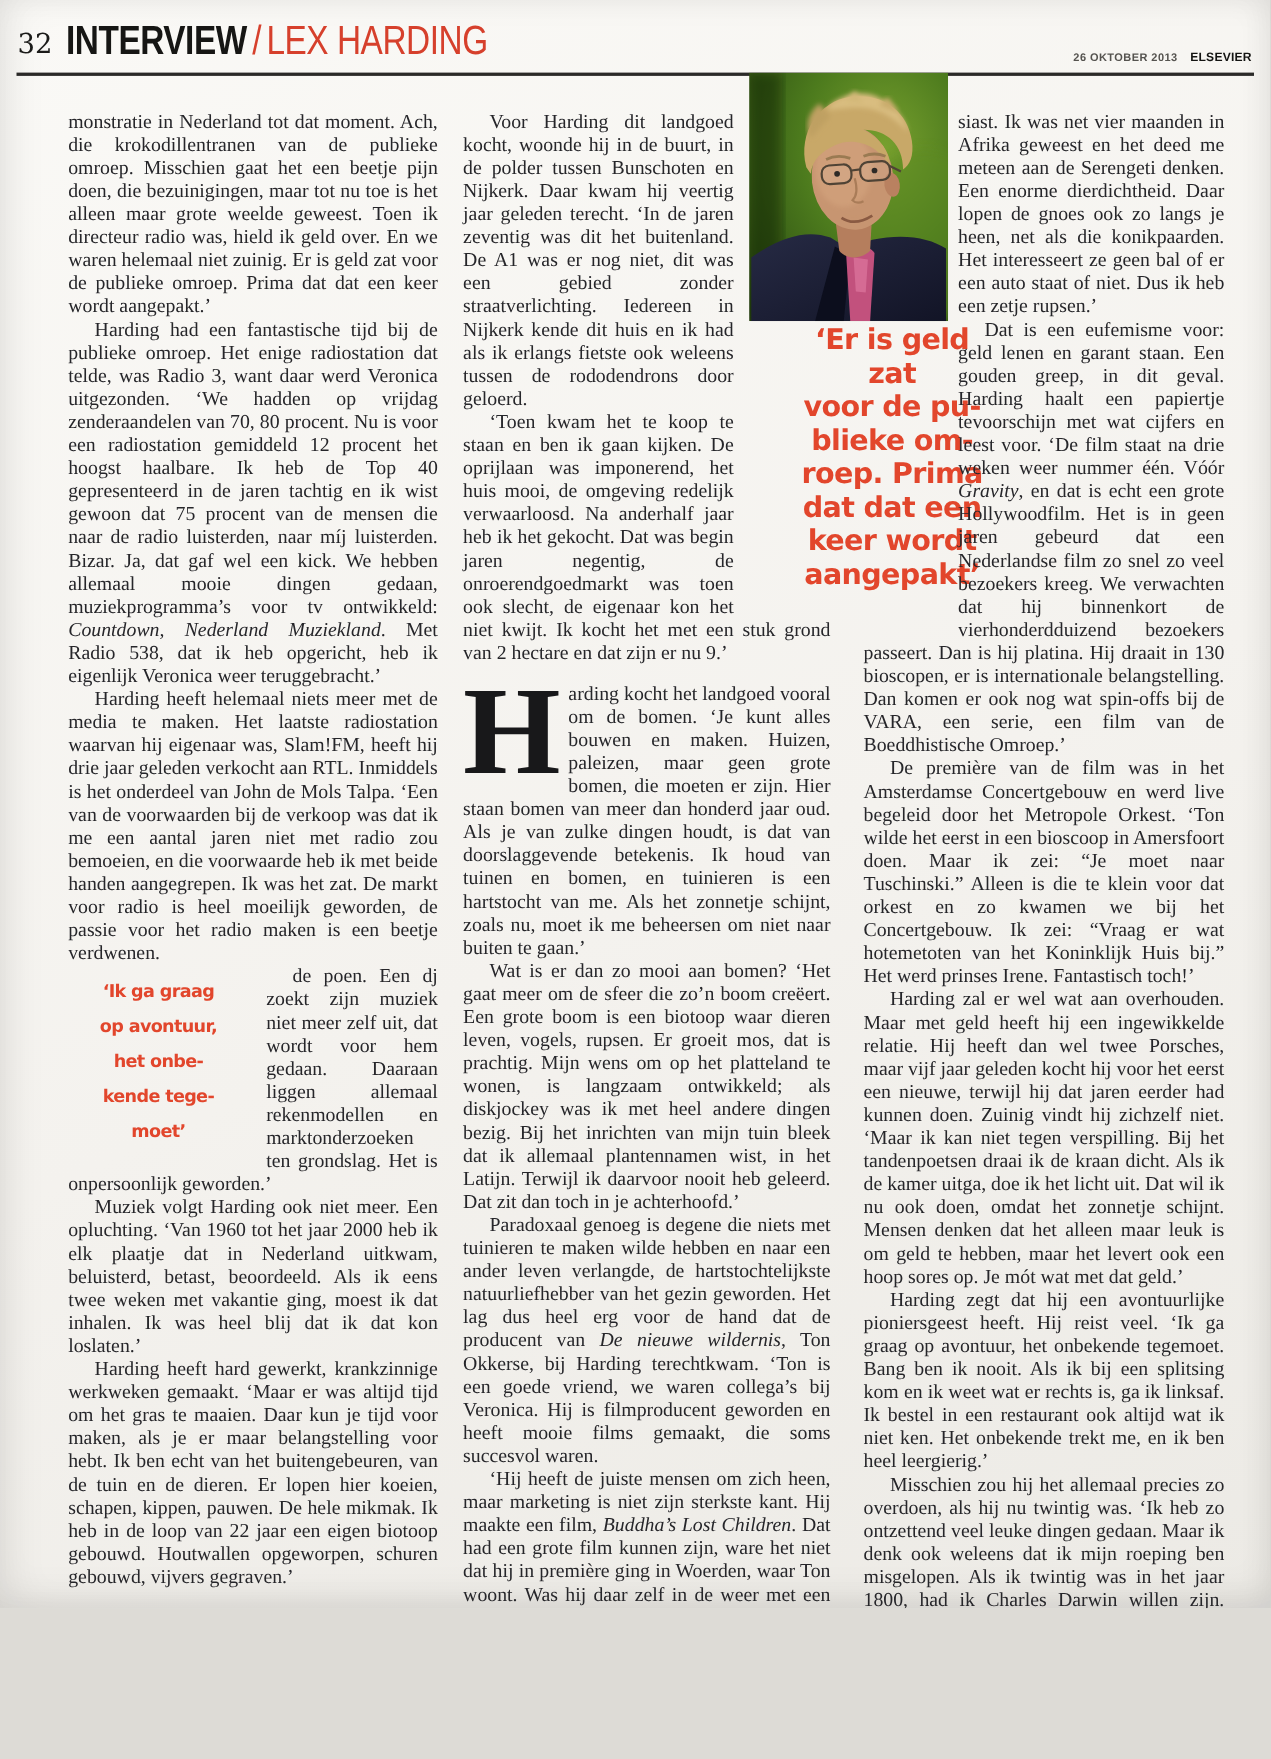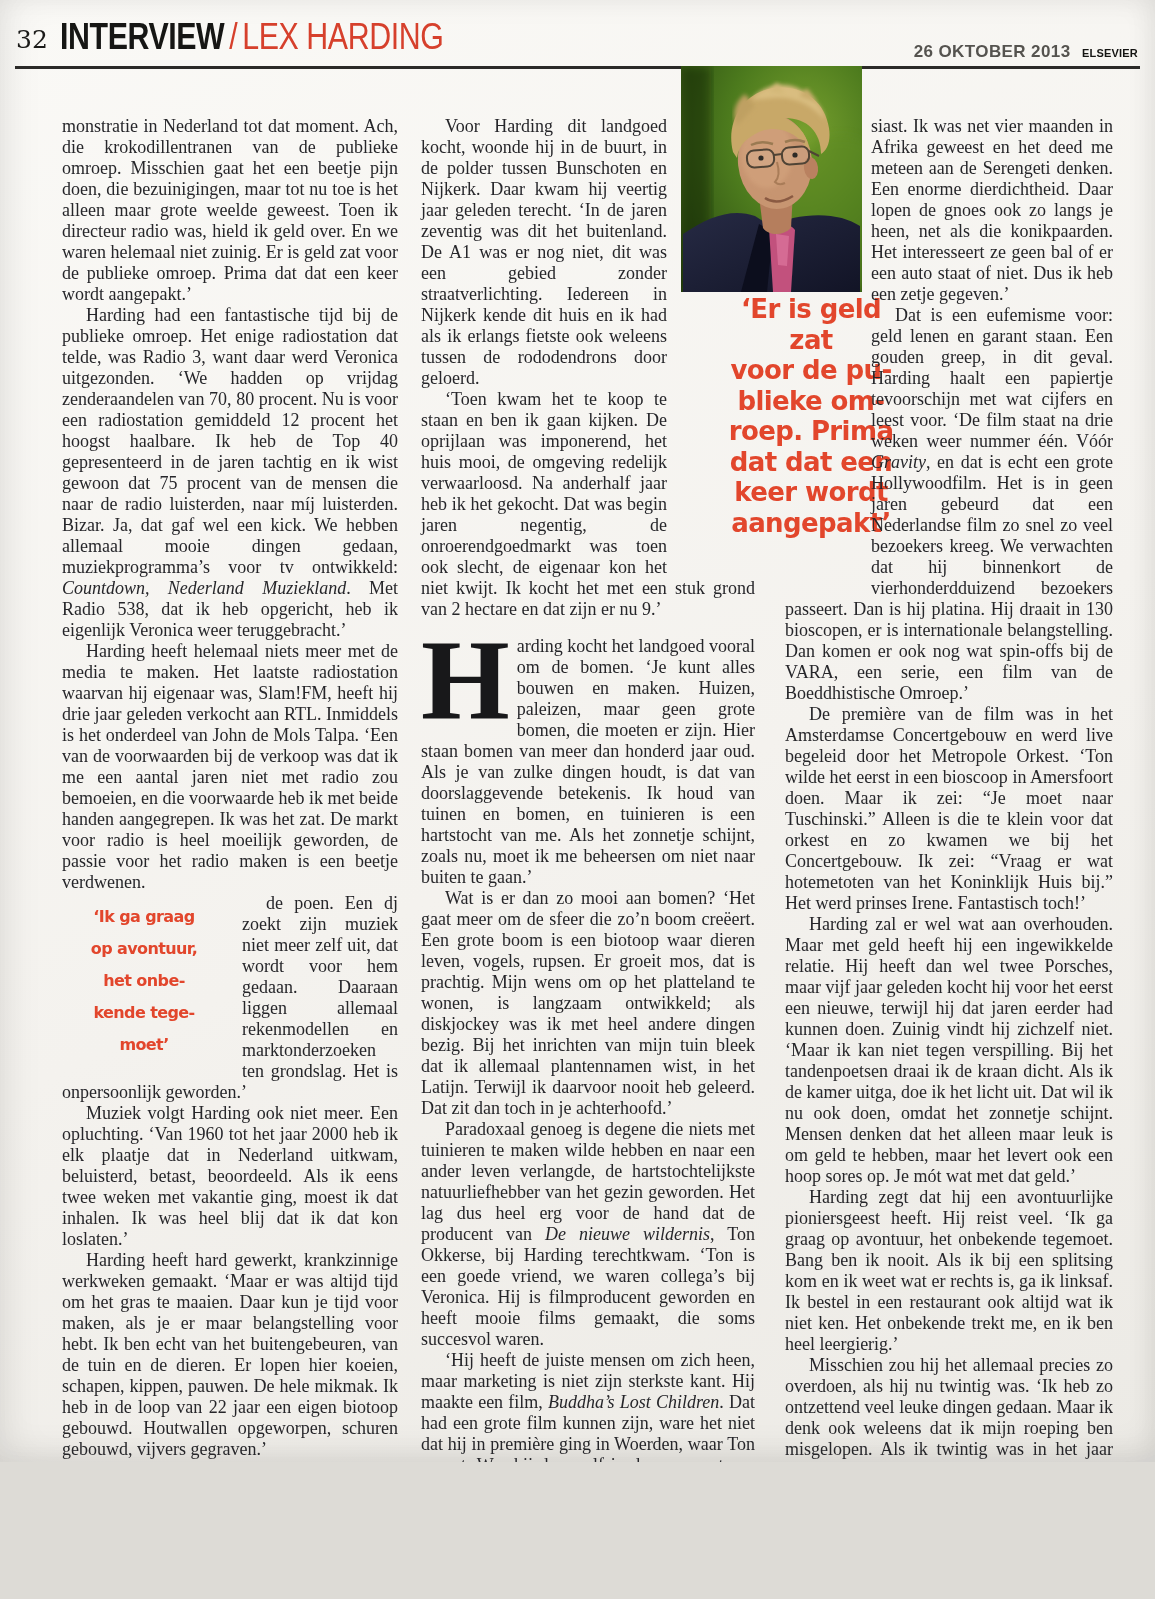--- a/index.html
+++ b/index.html
@@ -11,25 +11,25 @@
   }
   
   .folio{position:absolute;left:16px;top:27px;font:400 25px/1 "DejaVu Serif",serif;color:#1b1b19;}
   .kicker{position:absolute;left:60px;top:16px;margin:0;white-space:nowrap;
     font-family:"Liberation Sans",sans-serif;font-size:37px;letter-spacing:-.5px;
     transform:scaleX(.82);transform-origin:left center;}
   .kicker-main{font-weight:700;color:#161614;}
   .kicker-slash{font-weight:400;color:#d6402c;padding:0 6px;}
   .kicker-sub{font-weight:400;color:#d6402c;}
   .issue{position:absolute;right:17px;top:42px;font-family:"Liberation Sans",sans-serif;white-space:nowrap;}
-  .issue-date{font-size:17px;font-weight:700;color:#55534f;letter-spacing:.4px;}
+  .issue-date{font-size:10px;font-weight:700;color:#55534f;letter-spacing:.4px;}
   .issue-brand{font-size:11px;font-weight:700;color:#141412;letter-spacing:.2px;margin-left:7px;}
   .rule{position:absolute;left:15px;right:15px;top:66px;height:3px;background:#2b2a28;}
   
-  .col{position:absolute;top:116px;font-size:18px;line-height:21px;text-align:justify;}
+  .col{position:absolute;top:100px;font-size:18px;line-height:21px;text-align:justify;}
   .col1{left:62px;width:336px;}
   .col2{left:421px;width:334px;}
   .col3{left:785px;width:328px;}
   .col p{margin:0;}
   .ind{text-indent:24px;}
   .spacer{background:transparent;}
   .spacer-col2{float:right;width:88px;height:442px;}
   .spacer-col3{float:left;width:86px;height:468px;}
   
   .pq{color:#e2462c;font-family:"DejaVu Sans",sans-serif;font-weight:700;
@@ -147,21 +147,21 @@
     <p class="ind">‘Toen kwam het te koop te staan en ben ik gaan kijken. De oprijlaan was imponerend, het huis mooi, de omgeving redelijk verwaarloosd. Na anderhalf jaar heb ik het gekocht. Dat was begin jaren negentig, de onroerendgoedmarkt was toen ook slecht, de eigenaar kon het niet kwijt. Ik kocht het met een stuk grond van 2 hectare en dat zijn er nu 9.’</p>
     <p class="dropcap-para"><span class="dropcap">H</span><span>arding kocht het landgoed vooral om de bomen. ‘Je kunt alles bouwen en maken. Huizen, paleizen, maar geen grote bomen, die moeten er zijn. Hier staan bomen van meer dan honderd jaar oud. Als je van zulke dingen houdt, is dat van doorslaggevende betekenis. Ik houd van tuinen en bomen, en tuinieren is een hartstocht van me. Als het zonnetje schijnt, zoals nu, moet ik me beheersen om niet naar buiten te gaan.’</span></p>
     <p class="ind">Wat is er dan zo mooi aan bomen? ‘Het gaat meer om de sfeer die zo’n boom creëert. Een grote boom is een biotoop waar dieren leven, vogels, rupsen. Er groeit mos, dat is prachtig. Mijn wens om op het platteland te wonen, is langzaam ontwikkeld; als diskjockey was ik met heel andere dingen bezig. Bij het inrichten van mijn tuin bleek dat ik allemaal plantennamen wist, in het Latijn. Terwijl ik daarvoor nooit heb geleerd. Dat zit dan toch in je achterhoofd.’</p>
     <p class="ind"><span>Paradoxaal genoeg is degene die niets met tuinieren te maken wilde hebben en naar een ander leven verlangde, de hartstochtelijkste natuurliefhebber van het gezin geworden. Het lag dus heel erg voor de hand dat de producent van </span><i>De nieuwe wildernis</i><span>, Ton Okkerse, bij Harding terechtkwam. ‘Ton is een goede vriend, we waren collega’s bij Veronica. Hij is filmproducent geworden en heeft mooie films gemaakt, die soms succesvol waren.</span></p>
     <p class="ind"><span>‘Hij heeft de juiste mensen om zich heen, maar marketing is niet zijn sterkste kant. Hij maakte een film, </span><i>Buddha’s Lost Children</i><span>. Dat had een grote film kunnen zijn, ware het niet dat hij in première ging in Woerden, waar Ton woont. Was hij daar zelf in de weer met een stuk tapijt dat hij bij Carpetland had gehaald als rode loper. Ik zei: “Ton, dat doe je niet goed. Als je nou eens een groot project hebt, kom dan bij mij.”</span></p>
     <p class="ind">‘Hij heeft me meegesleept naar die Oostvaardersplassen en ik was meteen enthou-</p>
   </section>
 
   <section class="col col3">
     <div class="spacer spacer-col3"></div>
-    <p>siast. Ik was net vier maanden in Afrika geweest en het deed me meteen aan de Serengeti denken. Een enorme dierdichtheid. Daar lopen de gnoes ook zo langs je heen, net als die konikpaarden. Het interesseert ze geen bal of er een auto staat of niet. Dus ik heb een zetje gegeven.’</p>
+    <p>siast. Ik was net vier maanden in Afrika geweest en het deed me meteen aan de Serengeti denken. Een enorme dierdichtheid. Daar lopen de gnoes ook zo langs je heen, net als die konikpaarden. Het interesseert ze geen bal of er een auto staat of niet. Dus ik heb een zetje rupsen.’</p>
     <p class="ind"><span>Dat is een eufemisme voor: geld lenen en garant staan. Een gouden greep, in dit geval. Harding haalt een papiertje tevoorschijn met wat cijfers en leest voor. ‘De film staat na drie weken weer nummer één. Vóór </span><i>Gravity</i><span>, en dat is echt een grote Hollywoodfilm. Het is in geen jaren gebeurd dat een Nederlandse film zo snel zo veel bezoekers kreeg. We verwachten dat hij binnenkort de vierhonderdduizend bezoekers passeert. Dan is hij platina. Hij draait in 130 bioscopen, er is internationale belangstelling. Dan komen er ook nog wat spin-offs bij de VARA, een serie, een film van de Boeddhistische Omroep.’</span></p>
     <p class="ind">De première van de film was in het Amsterdamse Concertgebouw en werd live begeleid door het Metropole Orkest. ‘Ton wilde het eerst in een bioscoop in Amersfoort doen. Maar ik zei: “Je moet naar Tuschinski.” Alleen is die te klein voor dat orkest en zo kwamen we bij het Concertgebouw. Ik zei: “Vraag er wat hotemetoten van het Koninklijk Huis bij.” Het werd prinses Irene. Fantastisch toch!’</p>
     <p class="ind">Harding zal er wel wat aan overhouden. Maar met geld heeft hij een ingewikkelde relatie. Hij heeft dan wel twee Porsches, maar vijf jaar geleden kocht hij voor het eerst een nieuwe, terwijl hij dat jaren eerder had kunnen doen. Zuinig vindt hij zichzelf niet. ‘Maar ik kan niet tegen verspilling. Bij het tandenpoetsen draai ik de kraan dicht. Als ik de kamer uitga, doe ik het licht uit. Dat wil ik nu ook doen, omdat het zonnetje schijnt. Mensen denken dat het alleen maar leuk is om geld te hebben, maar het levert ook een hoop sores op. Je mót wat met dat geld.’</p>
     <p class="ind">Harding zegt dat hij een avontuurlijke pioniersgeest heeft. Hij reist veel. ‘Ik ga graag op avontuur, het onbekende tegemoet. Bang ben ik nooit. Als ik bij een splitsing kom en ik weet wat er rechts is, ga ik linksaf. Ik bestel in een restaurant ook altijd wat ik niet ken. Het onbekende trekt me, en ik ben heel leergierig.’</p>
     <p class="ind endp"><span>Misschien zou hij het allemaal precies zo overdoen, als hij nu twintig was. ‘Ik heb zo ontzettend veel leuke dingen gedaan. Maar ik denk ook weleens dat ik mijn roeping ben misgelopen. Als ik twintig was in het jaar 1800, had ik Charles Darwin willen zijn. Ontdekkingsreiziger, met een botaniseertrommel de wereld in. Nieuwe planten ontdekken. Ja, o ja! Ik vind zo veel dingen leuk. Ik heb me nog nooit verveeld.’</span><span class="endmark">E</span></p>
   </section>
 
 </div>
 
 </body></html>

